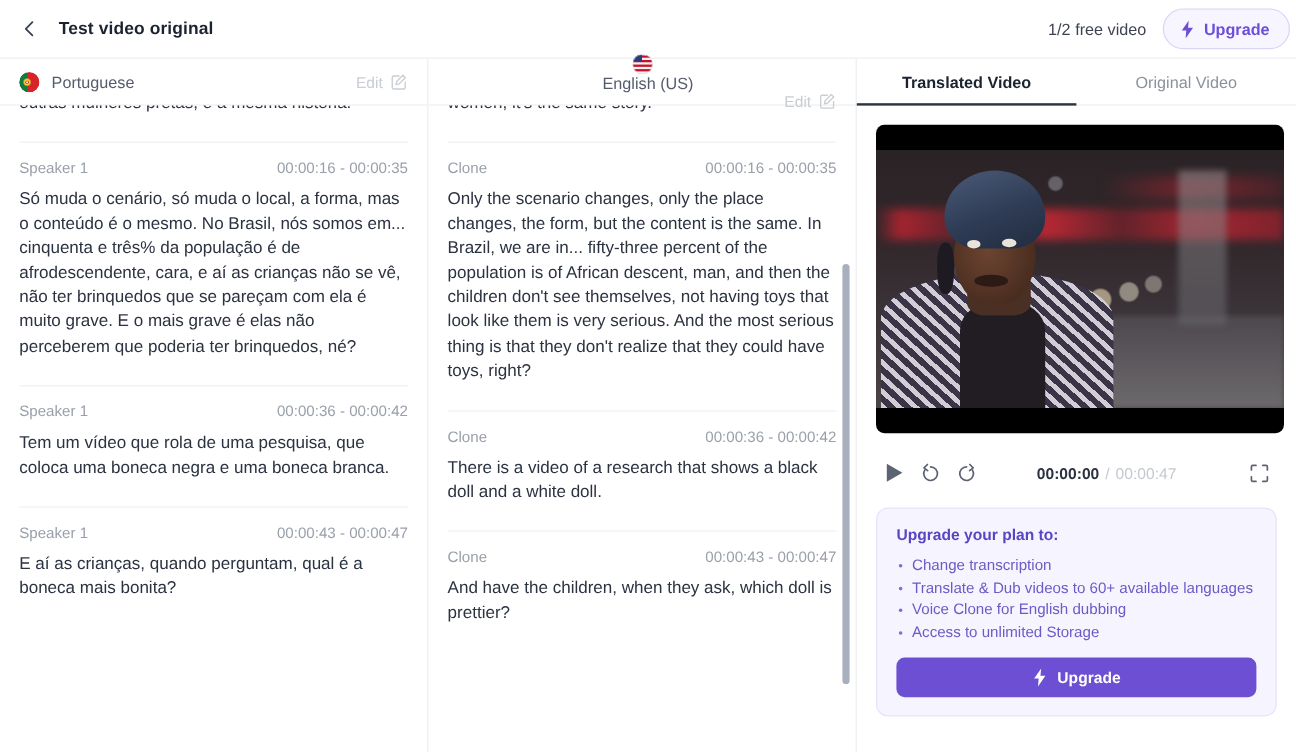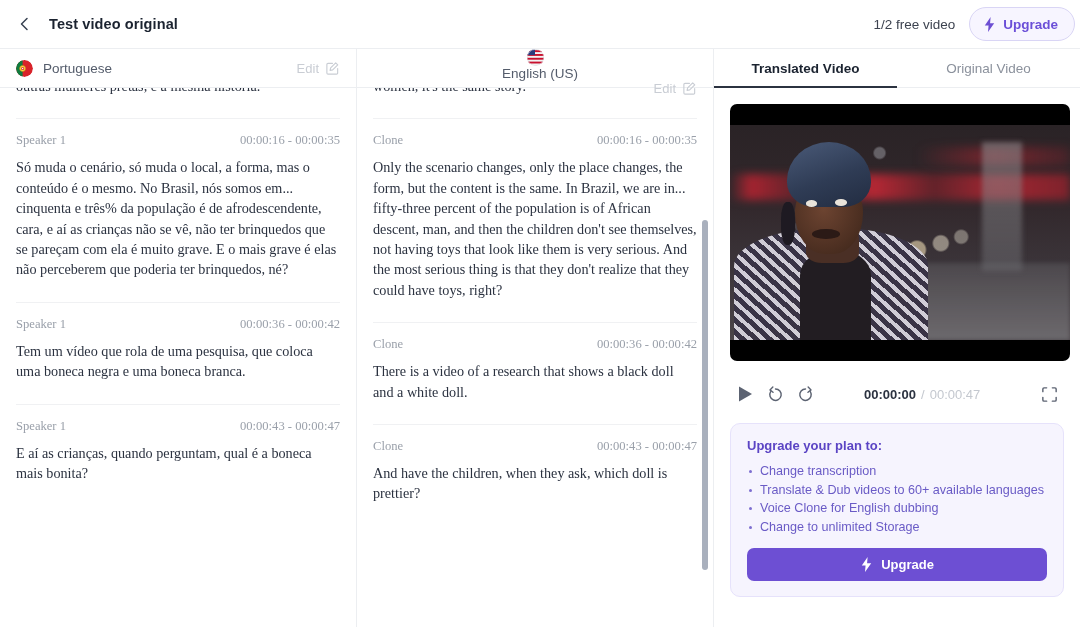--- a/index.html
+++ b/index.html
@@ -45,35 +45,35 @@
 
   
   .transcripts {
     width: 714px; flex: 0 0 714px; display: flex; flex-direction: column;
     border-right: 1px solid #eceef1; min-height: 0; position: relative;
   }
   .lang-head-row { display: flex; height: 39px; flex: 0 0 39px; border-bottom: 1px solid #eceef1; }
   .lang-head {
     flex: 1 1 0; display: flex; align-items: center; padding: 0 16px;
     min-width: 0;
+    justify-content: center;
   }
   .lang-head + .lang-head { border-left: 1px solid #eceef1; flex-direction: column; }
   .flag { width: 17px; height: 17px; border-radius: 50%; flex: 0 0 17px; overflow: hidden; position: relative; }
   .lang-name { font-size: 13.5px; color: #545c6b; margin-left: 10px; }
   .edit-btn {
     margin-left: auto; display: flex; align-items: center; gap: 6px; cursor: pointer;
   }
   .edit-btn .label { font-size: 13px; color: #c9cdd4; }
   .edit-btn svg { display: block; color: #c9cdd4; }
 
   .cols { flex: 1 1 auto; display: flex; min-height: 0; position: relative; overflow: hidden; }
   .col {
     flex: 1 1 0; min-width: 0; padding: 0 16px;
     position: relative;
-    font-family: Liberation Serif, serif;
   }
   .col + .col { border-left: 1px solid #eceef1; }
   .col-inner { position: relative; margin-top: -35px; }
 
   .segment { padding: 14px 0 22px 0; border-bottom: 1px solid #f0f1f3; }
   .segment:last-child { border-bottom: none; }
   .seg-meta { display: flex; justify-content: space-between; align-items: baseline; margin-bottom: 9px; }
   .speaker { font-size: 12.6px; color: #9aa0aa; }
   .timecode { font-size: 12.6px; color: #9aa0aa; }
   .seg-text { font-size: 14.2px; line-height: 20.4px; color: #2b3240; }
@@ -421,21 +421,21 @@
           </div>
         </div>
       </div>
 
       <div class="upgrade-card">
         <div class="uc-title">Upgrade your plan to:</div>
         <ul class="uc-list">
           <li>Change transcription</li>
           <li>Translate &amp; Dub videos to 60+ available languages</li>
           <li>Voice Clone for English dubbing</li>
-          <li>Change to unlimited Storage</li>
+          <li>Access to unlimited Storage</li>
         </ul>
         <button class="uc-btn">
           <svg class="bolt" viewBox="0 0 12 16">
             <path d="M7.2 0L1 9h4l-.6 7L11 6.6H6.6L7.2 0z" fill="#ffffff"></path>
           </svg>
           <span class="label">Upgrade</span>
         </button>
       </div>
     </div>
 

